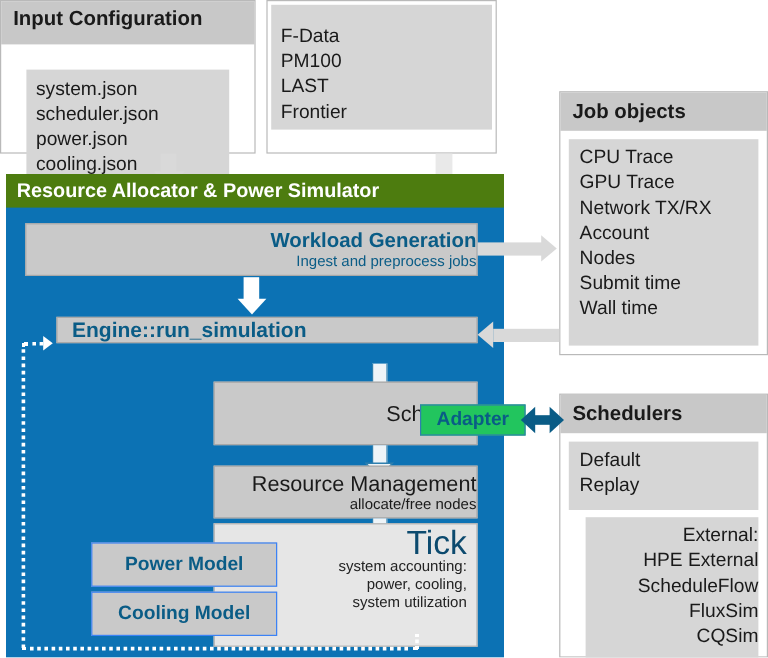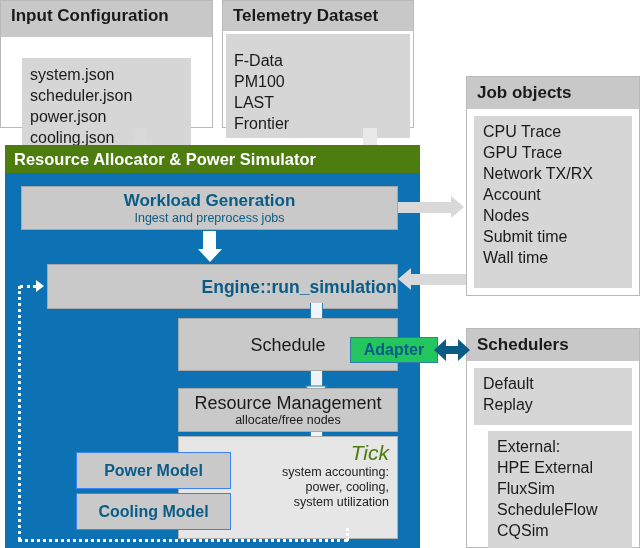--- a/index.html
+++ b/index.html
@@ -53,21 +53,21 @@
     white-space:nowrap;
   }
 
   
   .pbox{
     background:#c9c9c9;
     border:1px solid #a8a8a8;
     display:flex;
     flex-direction:column;
     justify-content:center;
-    align-items:center;
+    align-items:flex-end;
     text-align:center;
   }
   .pbox .t1{
     color:#0a5c86;
     font-weight:bold;
     font-size:17px;
     line-height:20px;
     white-space:nowrap;
   }
   .pbox .t1.dark{color:#1a1a1a;font-weight:normal;font-size:18px;}
@@ -80,21 +80,21 @@
   .pbox .t2.dark{color:#1a1a1a;font-size:12.5px;}
 
   .tickbox{
     background:#e6e6e6;
     border:1px solid #b0b0b0;
     text-align:right;
     padding:4px 8px 6px 0;
     box-sizing:border-box;
   }
   .tickbox .tick-title{
-    color:#4d7c0f;font-size:21px;line-height:24px;font-style:italic;
+    color:#0c4a6e;font-size:28px;line-height:24px;
   }
   .tickbox .tick-sub{
     color:#222;font-size:12.5px;line-height:15px;
   }
 
   .modelbox{
     background:#c9c9c9;
     border:1px solid #3b82f6;
     display:flex;align-items:center;justify-content:center;
     color:#0a5c86;font-weight:bold;font-size:16px;
@@ -143,21 +143,20 @@
       <ul class="panel-list">
         <li>system.json</li>
         <li>scheduler.json</li>
         <li>power.json</li>
         <li>cooling.json</li>
       </ul>
     </div>
   </div>
 
   <div class="abs panel" style="left:222px;top:0px;width:192px;height:128px;">
-    <div class="panel-head" style="height:30px;">Telemetry Dataset</div>
     <div class="panel-body" style="margin:3px;height:88px;padding:16px 0 0 8px;">
       <ul class="panel-list">
         <li>F-Data</li>
         <li>PM100</li>
         <li>LAST</li>
         <li>Frontier</li>
       </ul>
     </div>
   </div>
 
@@ -177,26 +176,26 @@
   </div>
 
   <div class="abs panel" style="left:466px;top:328px;width:174px;height:220px;">
     <div class="panel-head" style="height:32px;line-height:32px;">Schedulers</div>
     <div class="panel-body" style="margin:7px 7px 0 7px;height:52px;padding:5px 0 0 9px;">
       <ul class="panel-list">
         <li>Default</li>
         <li>Replay</li>
       </ul>
     </div>
-    <div class="panel-body" style="margin:6px 7px 0 21px;height:113px;padding:5px 0 0 9px;">
+    <div class="panel-body" style="margin:6px 7px 0 21px;height:113px;padding:5px 0 0 9px;text-align:right;">
       <ul class="panel-list">
         <li>External:</li>
         <li>HPE External</li>
+        <li>ScheduleFlow</li>
         <li>FluxSim</li>
-        <li>ScheduleFlow</li>
         <li>CQSim</li>
       </ul>
     </div>
   </div>
 
   <div class="abs" style="left:128px;top:128px;width:26px;height:27px;">
     <div class="ar-shaft w-shaft" style="left:6px;top:0;width:13px;height:16px;background:#d9d9d9;"></div>
     <div class="ar-head" style="left:0;top:15px;border-left:13px solid transparent;border-right:13px solid transparent;border-top:12px solid #d9d9d9;"></div>
   </div>
 
@@ -212,21 +211,21 @@
   <div class="abs pbox" style="left:21px;top:186px;width:377px;height:44px;">
     <div class="t1">Workload Generation</div>
     <div class="t2">Ingest and preprocess jobs</div>
   </div>
 
   <div class="abs" style="left:197px;top:231px;width:26px;height:32px;">
     <div class="ar-shaft" style="left:6px;top:0;width:13px;height:19px;background:#ffffff;"></div>
     <div class="ar-head w-head-down" style="left:1px;top:18px;border-left:12px solid transparent;border-right:12px solid transparent;border-top:13px solid #ffffff;"></div>
   </div>
 
-  <div class="abs pbox" style="left:47px;top:264px;width:351px;height:45px;align-items:flex-end;">
+  <div class="abs pbox" style="left:47px;top:264px;width:351px;height:22px;align-items:flex-start;">
     <div class="t1" style="padding-left:12px;font-size:17.5px;">Engine::run_simulation</div>
   </div>
 
   <div class="abs" style="left:303px;top:303px;width:26px;height:32px;">
     <div class="ar-shaft" style="left:7px;top:0;width:11px;height:19px;background:#eef4f8;border-left:1px solid #2f7fae;border-right:1px solid #2f7fae;"></div>
     <svg width="26" height="15" style="position:absolute;left:1px;top:18px;">
       <polygon points="1,1 23,1 12,14" fill="#eef4f8" stroke="#2f7fae" stroke-width="1.2"></polygon>
     </svg>
   </div>
 

